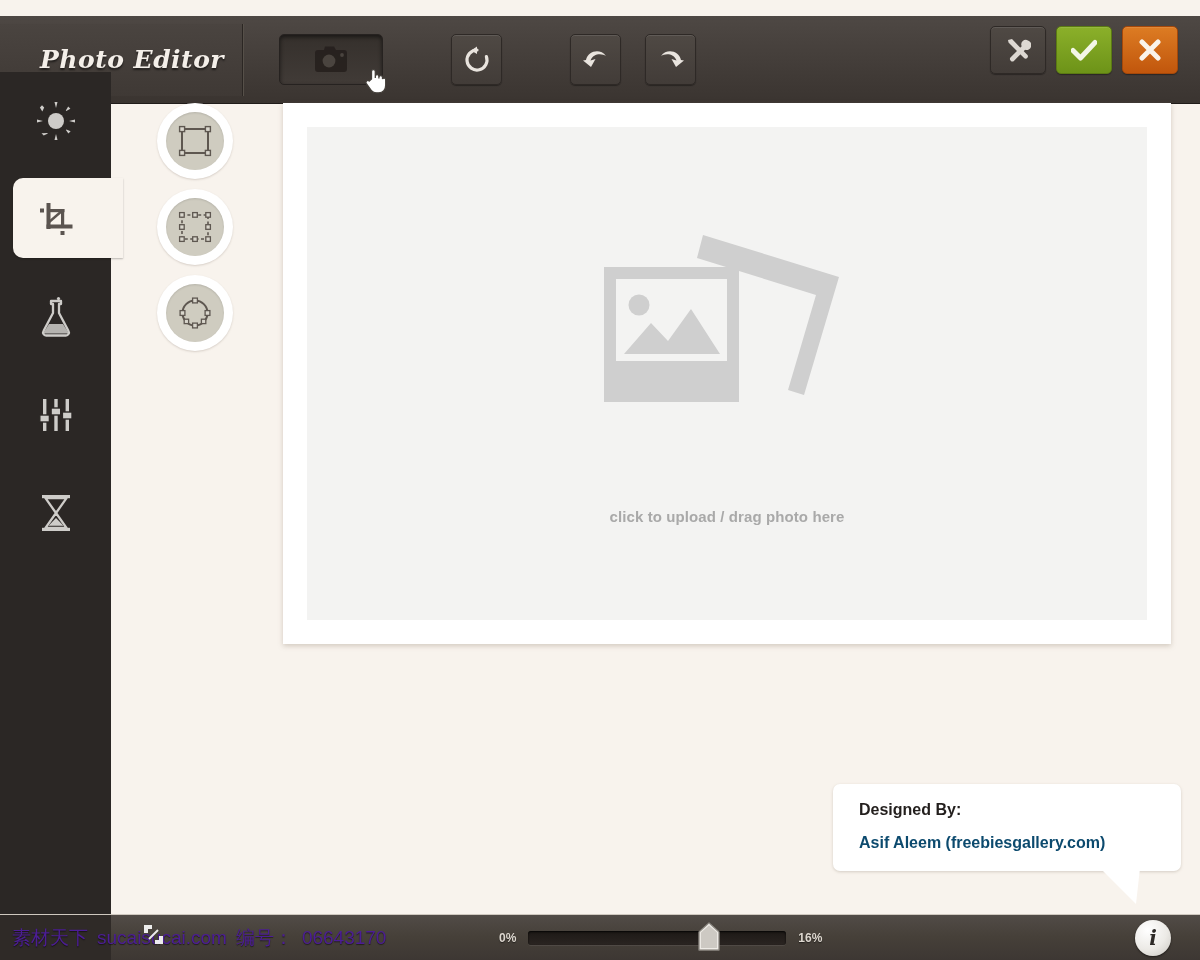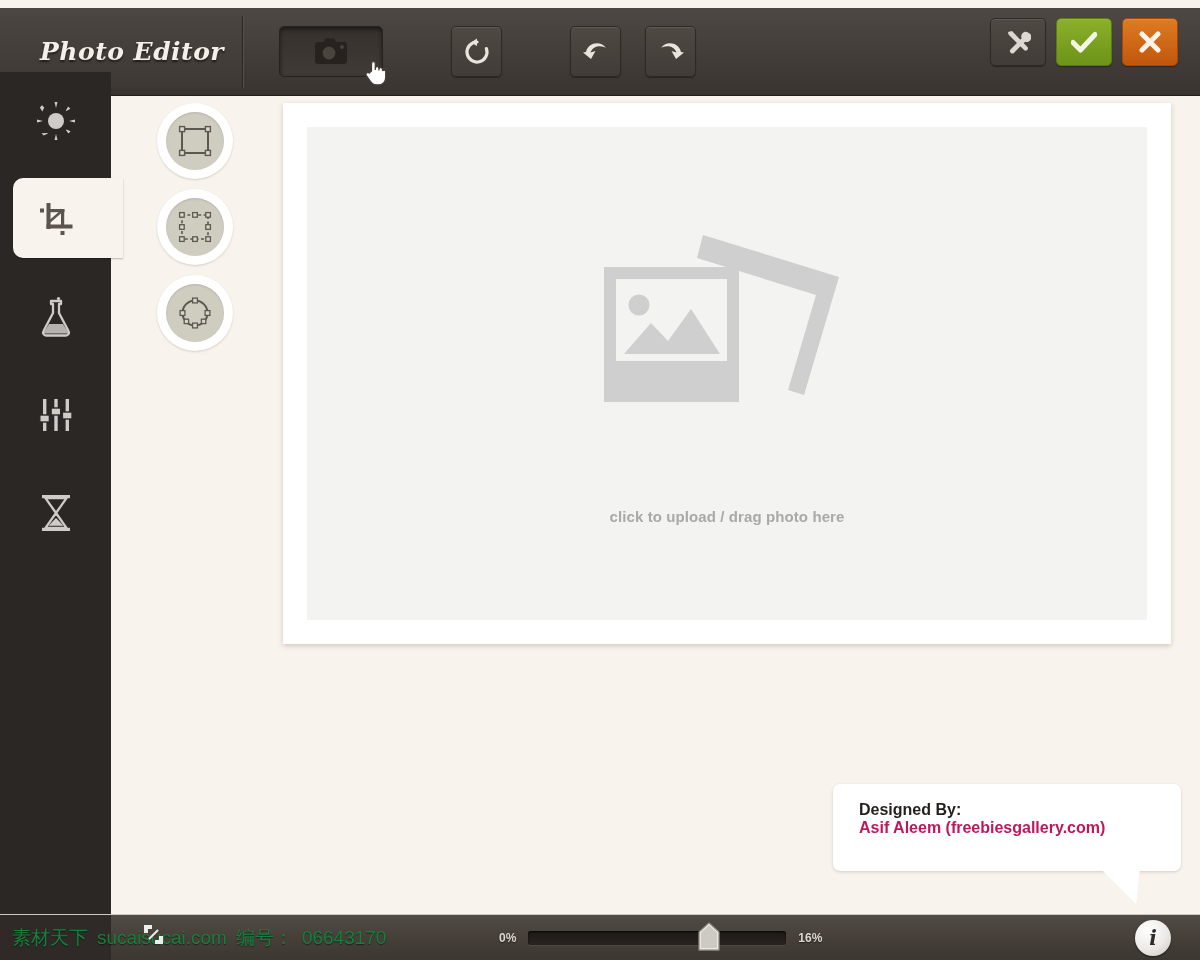--- a/index.html
+++ b/index.html
@@ -6,21 +6,21 @@
   html, body {
     width: 1200px; height: 960px;
     background: #f8f3ed;
     font-family: "Liberation Sans", sans-serif;
     overflow: hidden;
   }
   #app { position: relative; width: 1200px; height: 960px; overflow: hidden; }
 
   
   .topbar {
-    position: absolute; left: 0; top: 8px; width: 1200px; height: 88px;
+    position: absolute; left: 0; top: 16px; width: 1200px; height: 88px;
     background: linear-gradient(180deg, #4e4844 0%, #453f3b 45%, #3a3430 100%);
     border-bottom: 1px solid #201c1a;
     display: flex; align-items: center;
   }
   .brand {
     width: 243px; height: 72px;
     display: flex; align-items: center; padding-left: 40px;
     background: linear-gradient(180deg, #4a4440 0%, #3f3935 100%);
     border-right: 1px solid #2b2623;
     box-shadow: 1px 0 0 #565049;
@@ -106,21 +106,21 @@
   .ph-text { margin-top: 38px; font-size: 15px; color: #a9a9a9; font-weight: bold; letter-spacing: .1px; }
 
   
   .credit {
     position: absolute; left: 833px; top: 784px; width: 348px; height: 87px;
     background: #ffffff; border-radius: 7px;
     box-shadow: 0 1px 3px rgba(150,135,120,.35);
     padding: 17px 0 0 26px;
   }
   .credit-title { font-size: 16px; font-weight: bold; color: #231f1d; }
-  .credit-name { margin-top: 0; font-size: 16px; font-weight: bold; color: #be185d; }
+  .credit-name { margin-top: 15px; font-size: 16px; font-weight: bold; color: #0c4a6e; }
   .credit-tail {
     position: absolute; left: 1100px; top: 868px; width: 44px; height: 38px;
   }
 
   
   .bottombar {
     position: absolute; left: 0; top: 914px; width: 1200px; height: 46px;
     background: linear-gradient(180deg, #514b47 0%, #464039 48%, #3d3733 100%);
     border-top: 1px solid #cfc8bf;
   }
@@ -146,21 +146,21 @@
     box-shadow: 0 1px 2px rgba(0,0,0,.55);
     display: flex; align-items: center; justify-content: center;
     cursor: pointer;
   }
   .info-i { font-family: "DejaVu Serif", serif; font-style: italic; font-weight: bold; font-size: 20px; color: #2e2a27; }
 
   
   .watermark {
     position: absolute; left: 12px; top: 925px; height: 26px;
     display: flex; align-items: center; gap: 9px;
-    font-size: 19px; color: #15803d; pointer-events: none;
+    font-size: 19px; color: #4c1d95; pointer-events: none;
     text-shadow: 0 1px 1px rgba(0,0,0,.5);
   }
   .wm-cn { font-family: "DejaVu Sans", sans-serif; }
   .wm-icon { position: absolute; left: 141px; top: 922px; width: 25px; height: 25px; pointer-events: none; }
 </style>
 </head>
 <body>
 
 <div id="app">
 

